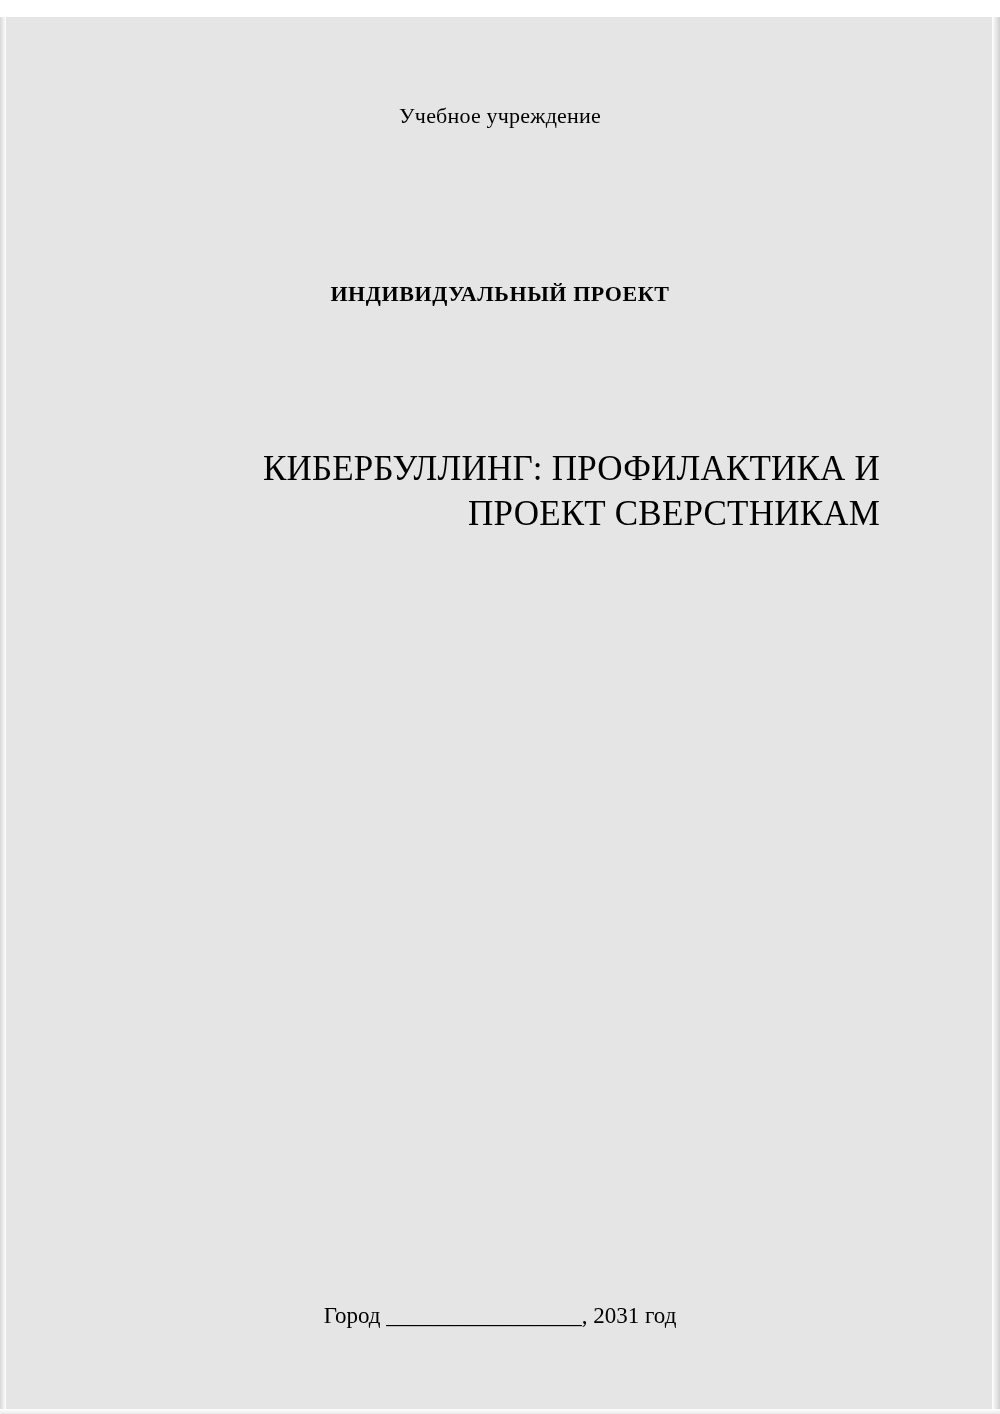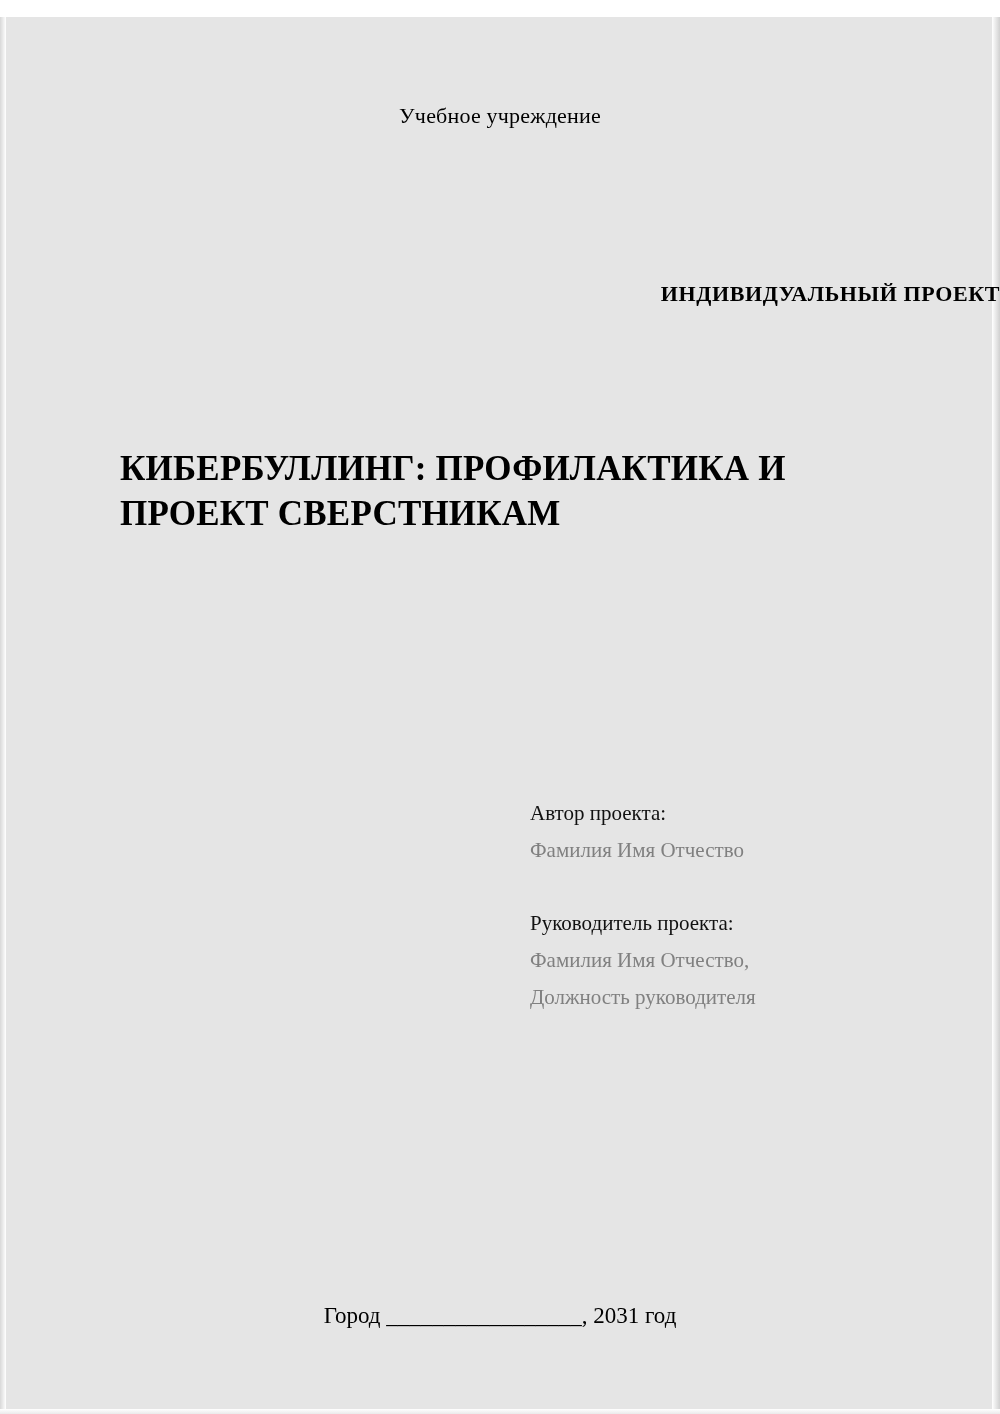--- a/index.html
+++ b/index.html
@@ -60,34 +60,34 @@
     text-align: center;
     font-size: 22px;
     letter-spacing: 0.2px;
   }
 
   .doc-type {
     position: absolute;
     left: 0;
     top: 264px;
     width: 1000px;
-    text-align: right;
+    text-align: center;
     font-size: 22px;
     font-weight: bold;
     letter-spacing: 0.6px;
   }
 
   .doc-title {
     position: absolute;
     left: 120px;
     top: 430px;
     width: 760px;
-    text-align: left;
+    text-align: right;
     font-size: 35px;
-    font-weight: bold;
+    font-weight: normal;
     line-height: 1.28;
     letter-spacing: 0.2px;
   }
 
   .credits {
     position: absolute;
     left: 530px;
     top: 786px;
     width: 420px;
     text-align: left;
@@ -131,29 +131,16 @@
 
   <div class="institution">Учебное учреждение</div>
 
   <div class="doc-type">ИНДИВИДУАЛЬНЫЙ ПРОЕКТ</div>
 
   <div class="doc-title">
     <div>КИБЕРБУЛЛИНГ: ПРОФИЛАКТИКА И</div>
     <div>ПРОЕКТ СВЕРСТНИКАМ</div>
   </div>
 
-  <div class="credits">
-    <p class="credit-label">Автор проекта:</p>
-    <div class="gap-after-label"></div>
-    <p class="credit-value">Фамилия Имя Отчество</p>
-
-    <div class="gap-block"></div>
-
-    <p class="credit-label">Руководитель проекта:</p>
-    <div class="gap-after-label"></div>
-    <p class="credit-value">Фамилия Имя Отчество,</p>
-    <div class="gap-line"></div>
-    <p class="credit-value">Должность руководителя</p>
-  </div>
 
   <div class="footer">Город _________________, 2031 год</div>
 
 </div>
 
 </body></html>

